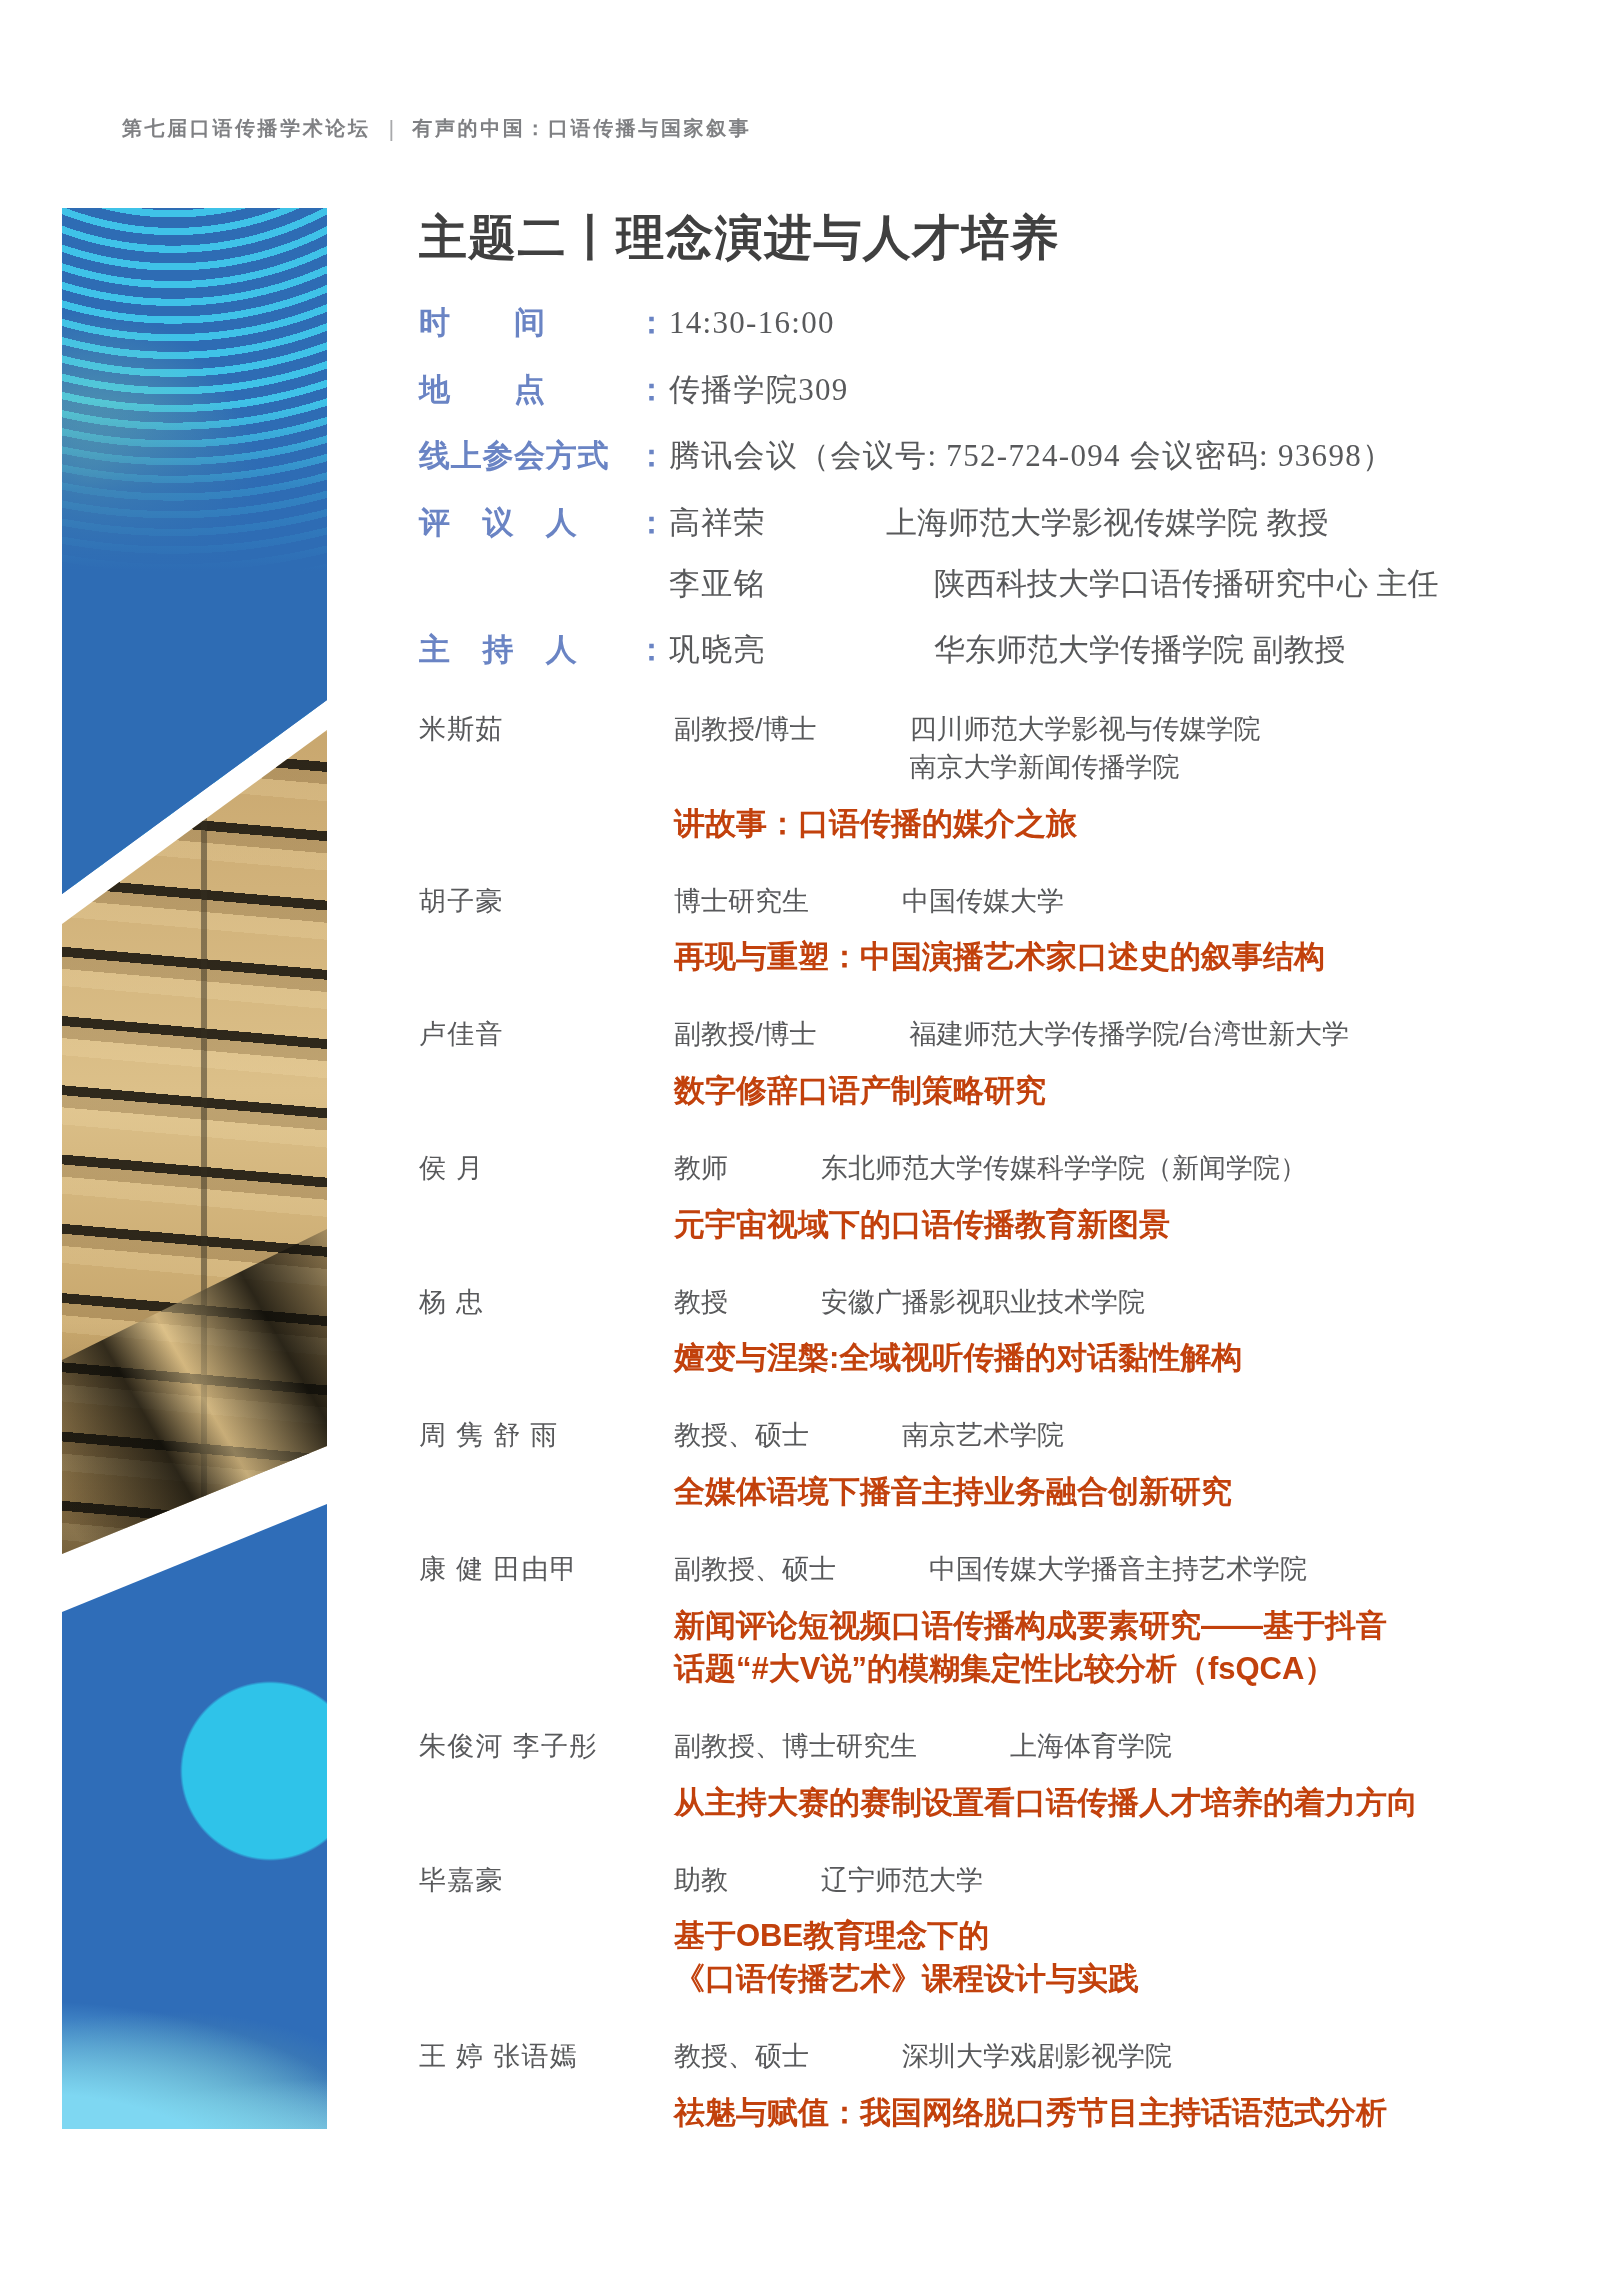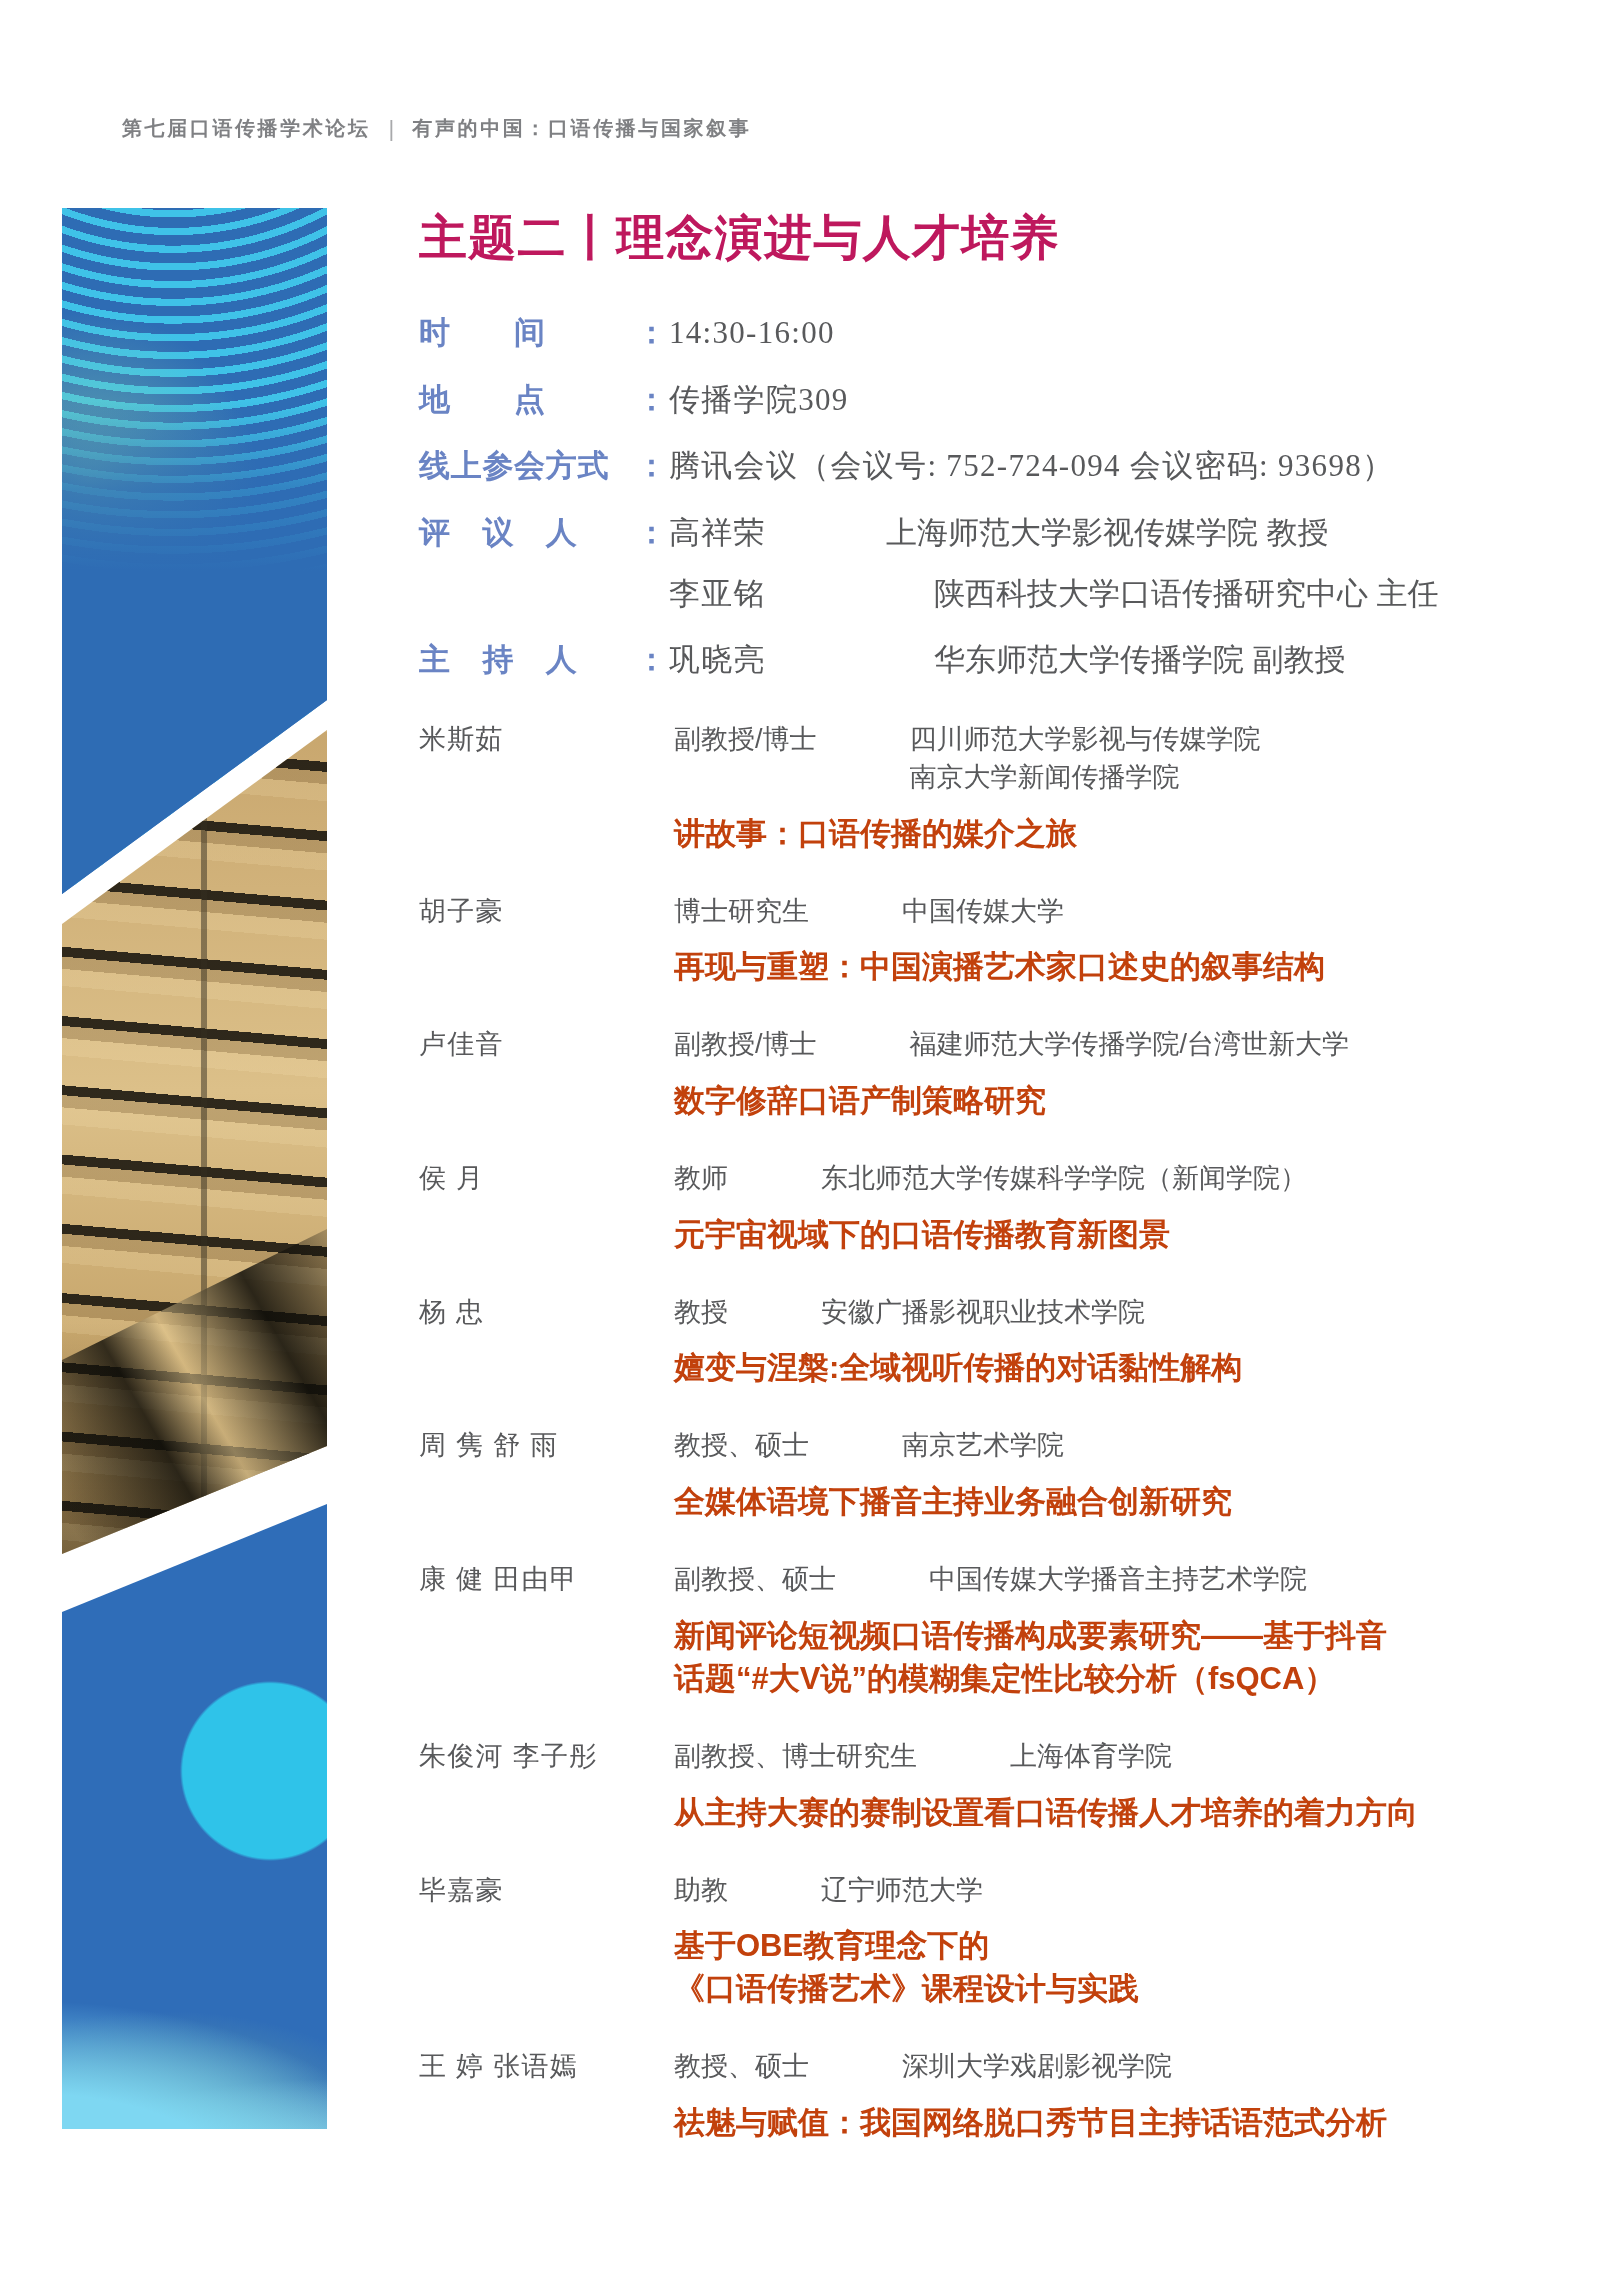--- a/index.html
+++ b/index.html
@@ -42,22 +42,22 @@
     clip-path:polygon(0 1404px,265px 1296px,265px 1921px,0 1921px);
     background:
       radial-gradient(circle 90px at 208px 1563px,#2fc3e9 97%,rgba(47,195,233,0) 100%),
       radial-gradient(ellipse 563px 308px at -12% 2015px,#7ed7f2 0 42%,rgba(126,215,242,0) 72%),
       radial-gradient(ellipse 589px 281px at 102% 2068px,#93dbe9 0 38%,rgba(147,219,233,0) 70%),
       radial-gradient(ellipse 340px 164px at 38% 1921px,rgba(150,214,168,.55),rgba(150,214,168,0) 72%),
       #2f6db8;
   }
   
   .content{position:absolute;left:419px;top:208px;width:1171px;}
-  .title{font-size:48px;line-height:60px;font-weight:bold;color:#be185d;letter-spacing:1.3px;}
-  .meta{margin-top:45px;}
+  .title{font-size:48px;line-height:60px;font-weight:bold;color:#404040;letter-spacing:1.3px;}
+  .meta{margin-top:35px;}
   .meta-row{display:flex;align-items:flex-start;font-size:31px;line-height:39px;margin-bottom:27.5px;}
   .meta-label{width:217px;flex:none;color:#6a84c4;font-weight:bold;letter-spacing:0.7px;}
   .meta-colon{width:33px;flex:none;color:#6a84c4;font-weight:bold;}
   .meta-value{color:#58595b;}
   .num{font-family:"Liberation Serif","DejaVu Serif",serif;letter-spacing:1.3px;}
   .person-line{display:flex;margin-bottom:22px;}
   .person-line:last-child{margin-bottom:0;gap:48px;}
   .person-name{width:217px;flex:none;letter-spacing:1.3px;}
   
   .presenters{margin-top:41px;}

